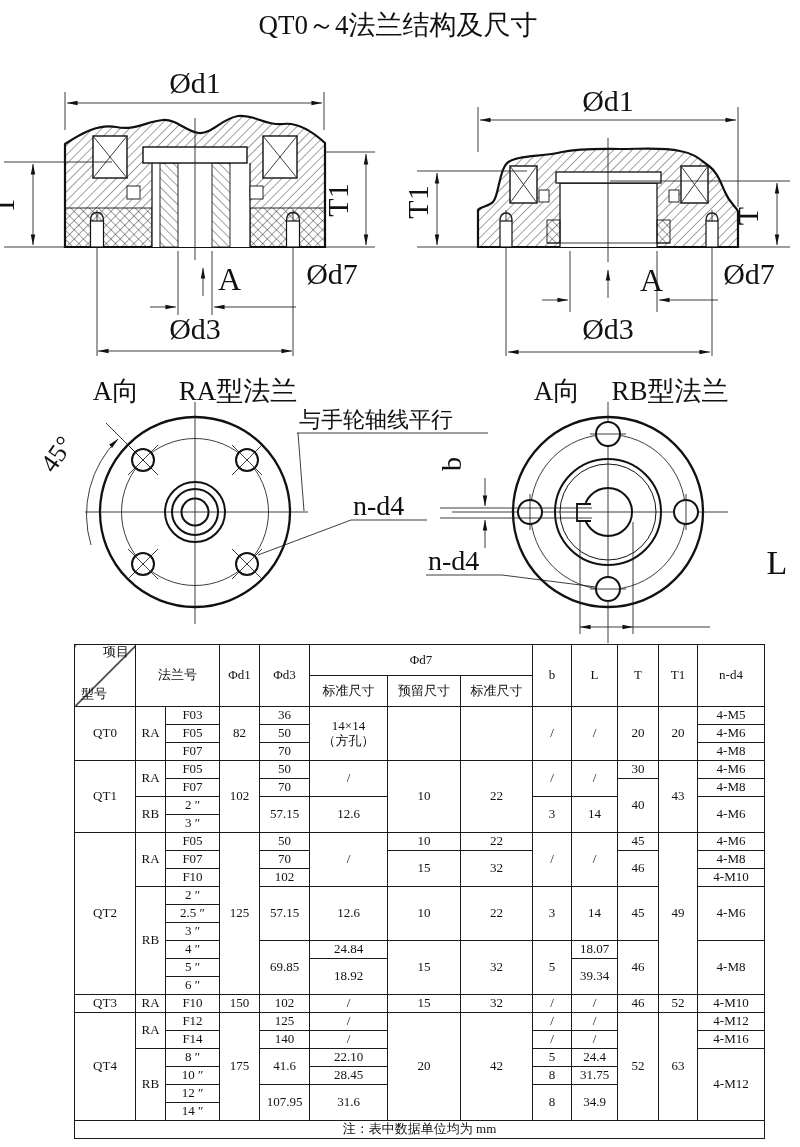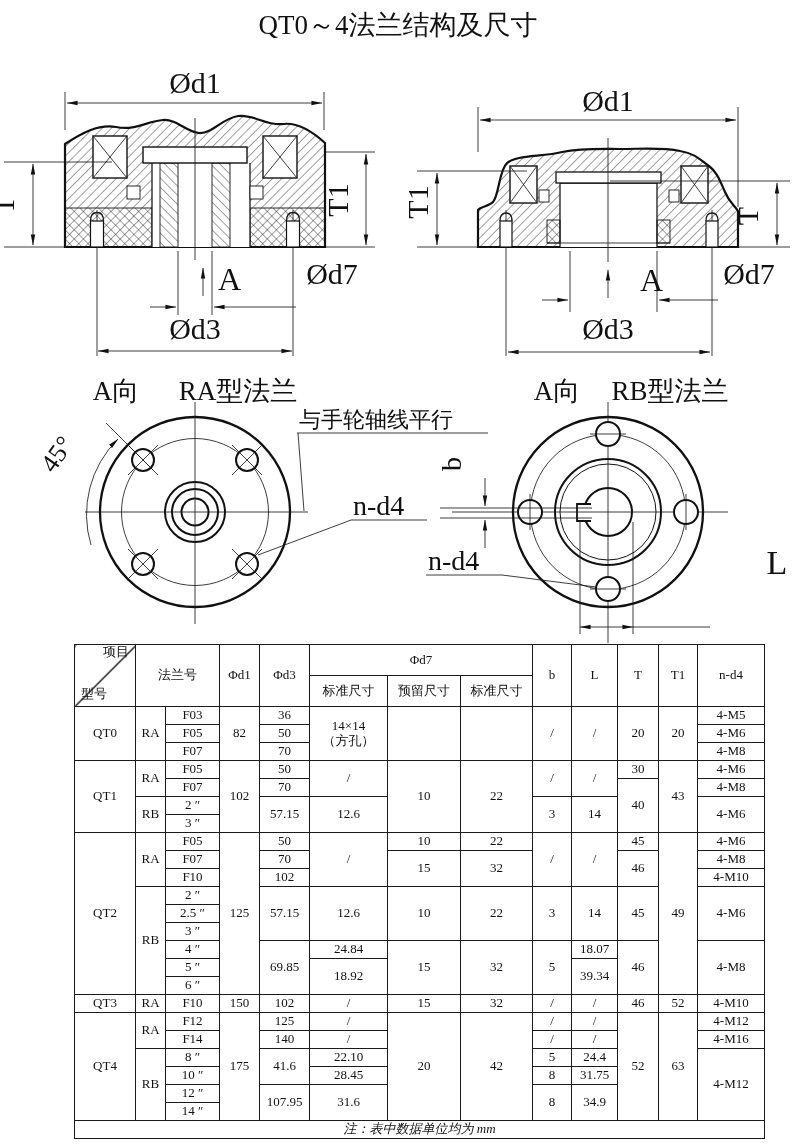--- a/index.html
+++ b/index.html
@@ -14,21 +14,21 @@
   .biglbl{font-size:32px;}
 
   #flange-table{position:absolute;left:74px;top:644px;width:691px;border-collapse:collapse;table-layout:fixed;
     font-family:"Liberation Serif","DejaVu Serif",serif;font-size:13px;border:1.5px solid #1a1a1a;}
   #flange-table td,#flange-table th{border:1px solid #1a1a1a;text-align:center;vertical-align:middle;
     padding:0;height:17px;font-weight:normal;line-height:1.15;white-space:pre-line;overflow:hidden;}
   #flange-table thead th{height:30px;}
   .diag{position:relative;background:linear-gradient(to bottom right,transparent calc(50% - 0.7px),#1a1a1a calc(50% - 0.7px),#1a1a1a calc(50% + 0.7px),transparent calc(50% + 0.7px));}
   .diag .tr-label{position:absolute;top:0;right:6px;}
   .diag .bl-label{position:absolute;bottom:4px;left:6px;}
-  #note-cell{text-align:left;padding-left:6px;height:21px;font-style:italic;}
+  #note-cell{text-align:left;padding-left:6px;height:21px;}
 </style>
 </head>
 <body>
 
 <svg id="drawings" width="800" height="644" viewBox="0 0 800 644">
   <defs>
     <marker id="ah" viewBox="0 0 12 6" refX="11.5" refY="3" markerWidth="13" markerHeight="6.5" orient="auto-start-reverse">
       <path d="M0,0.6 L12,3 L0,5.4 Z" fill="#111"></path>
     </marker>
     <pattern id="hA" width="6.5" height="6.5" patternUnits="userSpaceOnUse" patternTransform="rotate(45)">

